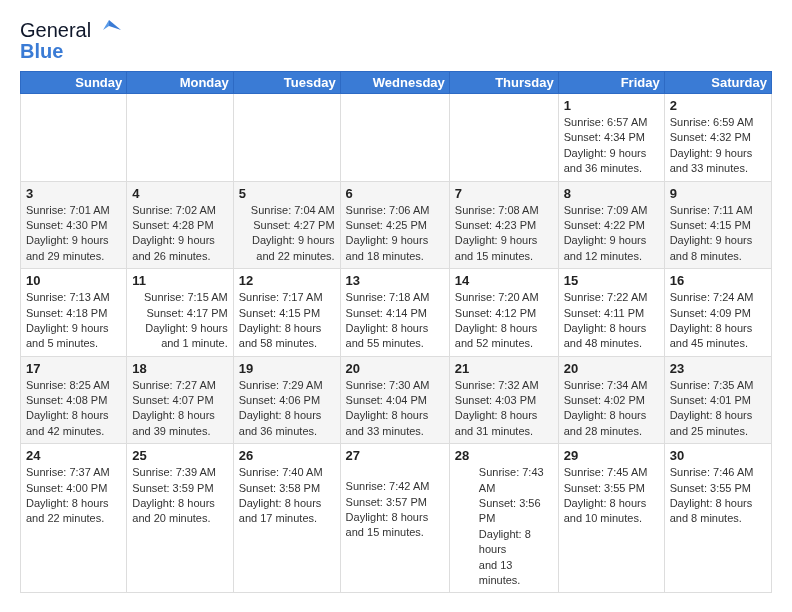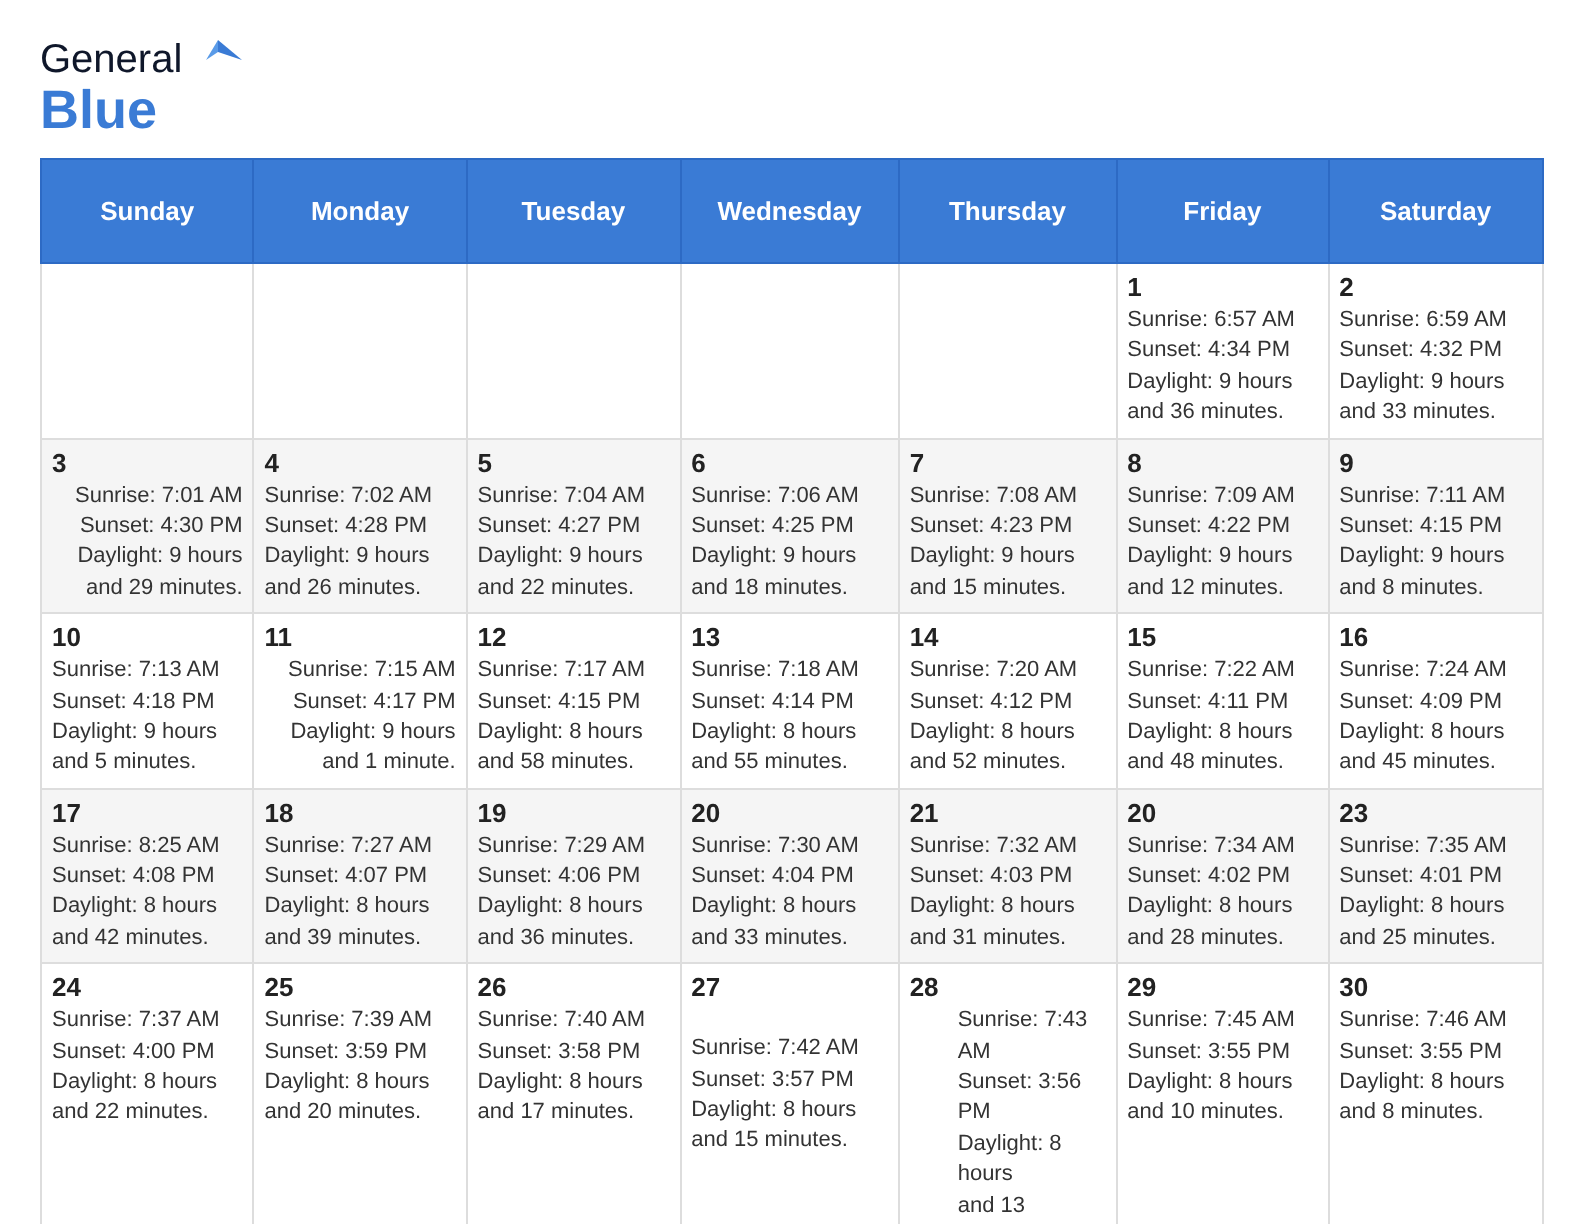--- a/index.html
+++ b/index.html
@@ -42,22 +42,22 @@
     .calendar {
       width: 100%;
       border-collapse: collapse;
       margin-top: 4px;
     }
     .calendar thead tr th {
       background: #3a7bd5;
       color: #fff;
       font-size: 13px;
       font-weight: bold;
-      padding: 18px 4px;
-      text-align: center;
+      padding: 3px 4px;
+      text-align: right;
       border: 1px solid #2d6ac4;
     }
     .calendar tbody tr td {
       vertical-align: top;
       border: 1px solid #ddd;
       padding: 4px 5px;
       width: 113px;
       min-height: 80px;
       background: #fff;
       font-size: 11px;
@@ -87,21 +87,21 @@
 
 <div class="header-section">
   <div class="logo">
     <div class="logo-line">
       <span style="font-size:20px;font-weight:normal;color:#0f172a;">General</span>
       <svg width="28" height="28" viewBox="0 0 28 28" style="margin-left:2px;">
         <polygon points="14,4 26,14 14,10" fill="#3a7bd5"></polygon>
         <polygon points="14,4 8,14 14,10" fill="#5a9be8"></polygon>
       </svg>
     </div>
-    <span style="font-size:27px;font-weight:bold;color:#3a7bd5;margin-top:-4px;">Blue</span>
+    <span style="font-size:20px;font-weight:bold;color:#3a7bd5;margin-top:-4px;">Blue</span>
   </div>
   <div class="title-section">
     <div class="main-title"></div>
     <div class="subtitle"></div>
   </div>
 </div>
 
 <table class="calendar">
   <thead>
     <tr>
@@ -132,35 +132,35 @@
           <span class="day-num">2</span>
           <div class="day-info" style="white-space: pre-line;">Sunrise: 6:59 AM
 Sunset: 4:32 PM
 Daylight: 9 hours
 and 33 minutes.</div>
         </td>
       </tr>
       <tr>
         <td>
           <span class="day-num">3</span>
-          <div class="day-info" style="white-space: pre-line; text-align: right;">Sunrise: 7:01 AM
+          <div class="day-info" style="white-space: pre-line;">Sunrise: 7:01 AM
 Sunset: 4:30 PM
 Daylight: 9 hours
 and 29 minutes.</div>
         </td>
         <td>
           <span class="day-num">4</span>
           <div class="day-info" style="white-space: pre-line;">Sunrise: 7:02 AM
 Sunset: 4:28 PM
 Daylight: 9 hours
 and 26 minutes.</div>
         </td>
         <td>
           <span class="day-num">5</span>
-          <div class="day-info" style="white-space: pre-line;">Sunrise: 7:04 AM
+          <div class="day-info" style="white-space: pre-line; text-align: right;">Sunrise: 7:04 AM
 Sunset: 4:27 PM
 Daylight: 9 hours
 and 22 minutes.</div>
         </td>
         <td>
           <span class="day-num">6</span>
           <div class="day-info" style="white-space: pre-line;">Sunrise: 7:06 AM
 Sunset: 4:25 PM
 Daylight: 9 hours
 and 18 minutes.</div>

